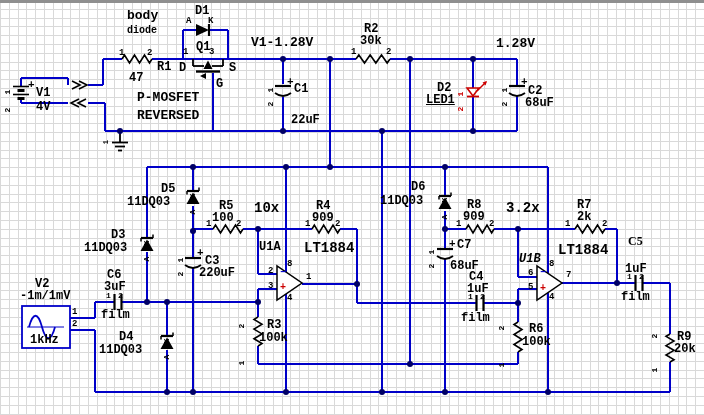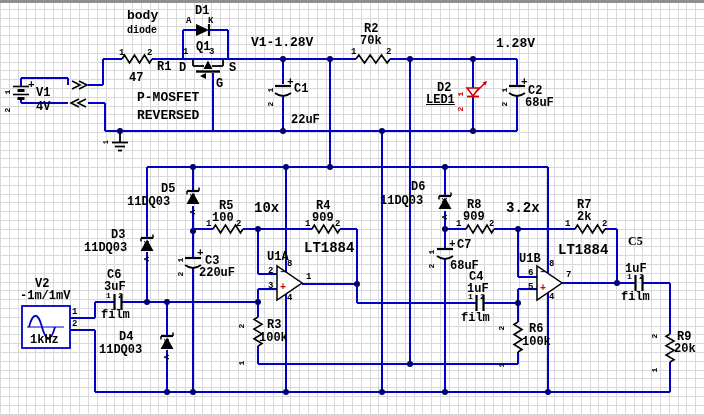--- a/index.html
+++ b/index.html
@@ -219,21 +219,21 @@
       <div class="lbl rot" style="left: 12px; top: 86px; font-size: 8px;">1</div>
       <div class="lbl rot" style="left: 12px; top: 104px; font-size: 8px;">2</div>
       <div class="lbl" style="left: 36px; top: 87px;">V1</div>
       <div class="lbl" style="left: 36px; top: 101px;">4V</div>
       <div class="lbl" style="left: 119px; top: 49px; font-size: 9px;">1</div>
       <div class="lbl" style="left: 147px; top: 49px; font-size: 9px;">2</div>
       <div class="lbl" style="left: 129px; top: 61px; padding-left: 28px;">R1</div>
       <div class="lbl" style="left: 129px; top: 72px;">47</div>
       <div class="lbl" style="left: 251px; top: 36px; font-size: 13px;">V1-1.28V</div>
       <div class="lbl" style="left: 364px; top: 23px;">R2</div>
-      <div class="lbl" style="left: 360px; top: 35px;">70k</div>
+      <div class="lbl" style="left: 360px; top: 35px;">30k</div>
       <div class="lbl" style="left: 351px; top: 48px; font-size: 9px;">1</div>
       <div class="lbl" style="left: 386px; top: 48px; font-size: 9px;">2</div>
       <div class="lbl" style="left: 496px; top: 37px; font-size: 13px;">1.28V</div>
       <div class="lbl rot" style="left: 275px; top: 84px; font-size: 8px;">1</div>
       <div class="lbl" style="left: 287px; top: 77px; font-size: 11px;">+</div>
       <div class="lbl rot" style="left: 275px; top: 98px; font-size: 8px;">2</div>
       <div class="lbl" style="left: 294px; top: 83px;">C1</div>
       <div class="lbl" style="left: 291px; top: 95px; margin-top: 19px;">22uF</div>
       <div class="lbl" style="left: 437px; top: 82px;">D2</div>
       <div class="lbl" style="left: 426px; top: 94px; text-decoration: underline;">LED1</div>
@@ -259,21 +259,21 @@
       <div class="lbl" style="left: 254px; top: 201px; font-size: 14px;">10x</div>
       <div class="lbl" style="left: 316px; top: 200px;">R4</div>
       <div class="lbl" style="left: 312px; top: 212px;">909</div>
       <div class="lbl" style="left: 305px; top: 220px; font-size: 9px;">1</div>
       <div class="lbl" style="left: 335px; top: 220px; font-size: 9px;">2</div>
       <div class="lbl rot" style="left: 185px; top: 254px; font-size: 8px;">1</div>
       <div class="lbl" style="left: 197px; top: 248px; font-size: 11px;">+</div>
       <div class="lbl rot" style="left: 185px; top: 268px; font-size: 8px;">2</div>
       <div class="lbl" style="left: 205px; top: 255px;">C3</div>
       <div class="lbl" style="left: 199px; top: 267px;">220uF</div>
-      <div class="lbl" style="left: 259px; top: 251px; padding-left: 8px;">U1A</div>
+      <div class="lbl" style="left: 259px; top: 241px;">U1A</div>
       <div class="lbl" style="left: 304px; top: 241px; font-size: 14px;">LT1884</div>
       <div class="lbl" style="left: 268px; top: 267px; font-size: 9px;">2</div>
       <div class="lbl" style="left: 268px; top: 282px; font-size: 9px;">3</div>
       <div class="lbl" style="left: 287px; top: 260px; font-size: 9px;">8</div>
       <div class="lbl" style="left: 287px; top: 294px; font-size: 9px;">4</div>
       <div class="lbl" style="left: 280px; top: 268px; font-size: 10px; color: rgb(0, 0, 204);">−</div>
       <div class="lbl" style="left: 280px; top: 283px; font-size: 10px; color: rgb(204, 0, 0);">+</div>
       <div class="lbl" style="left: 306px; top: 273px; font-size: 9px;">1</div>
       <div class="lbl rot" style="left: 246px; top: 320px; font-size: 8px;">2</div>
       <div class="lbl" style="left: 267px; top: 319px;">R3</div>
@@ -309,21 +309,21 @@
       <div class="lbl rot" style="left: 436px; top: 246px; font-size: 8px;">1</div>
       <div class="lbl" style="left: 449px; top: 239px; font-size: 11px;">+</div>
       <div class="lbl rot" style="left: 436px; top: 260px; font-size: 8px;">2</div>
       <div class="lbl" style="left: 457px; top: 239px;">C7</div>
       <div class="lbl" style="left: 450px; top: 260px;">68uF</div>
       <div class="lbl" style="left: 469px; top: 271px;">C4</div>
       <div class="lbl" style="left: 467px; top: 283px;">1uF</div>
       <div class="lbl" style="left: 468px; top: 293px; font-size: 8px;">1</div>
       <div class="lbl" style="left: 480px; top: 293px; font-size: 8px;">2</div>
       <div class="lbl" style="left: 461px; top: 312px;">film</div>
-      <div class="lbl" style="left: 519px; top: 253px;">U1B</div>
+      <div class="lbl" style="left: 519px; top: 253px; font-style: italic;">U1B</div>
       <div class="lbl" style="left: 558px; top: 243px; font-size: 14px;">LT1884</div>
       <div class="lbl" style="left: 528px; top: 269px; font-size: 9px;">6</div>
       <div class="lbl" style="left: 528px; top: 283px; font-size: 9px;">5</div>
       <div class="lbl" style="left: 549px; top: 260px; font-size: 9px;">8</div>
       <div class="lbl" style="left: 549px; top: 293px; font-size: 9px;">4</div>
       <div class="lbl" style="left: 540px; top: 268px; font-size: 10px; color: rgb(0, 0, 204);">−</div>
       <div class="lbl" style="left: 540px; top: 284px; font-size: 10px; color: rgb(204, 0, 0);">+</div>
       <div class="lbl" style="left: 566px; top: 271px; font-size: 9px;">7</div>
       <div class="lbl rot" style="left: 506px; top: 322px; font-size: 8px;">2</div>
       <div class="lbl" style="left: 529px; top: 323px;">R6</div>

